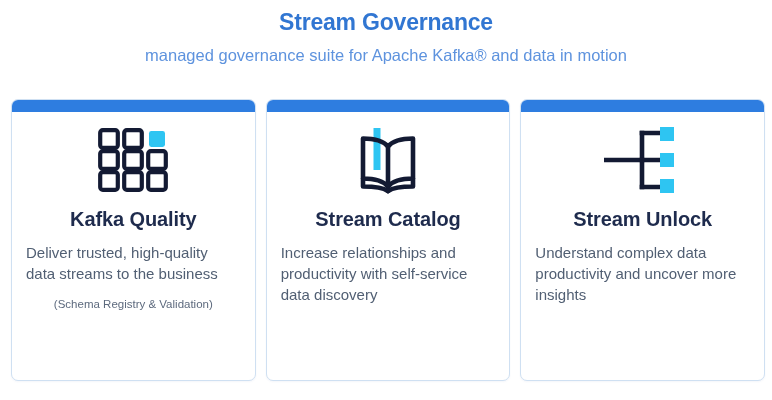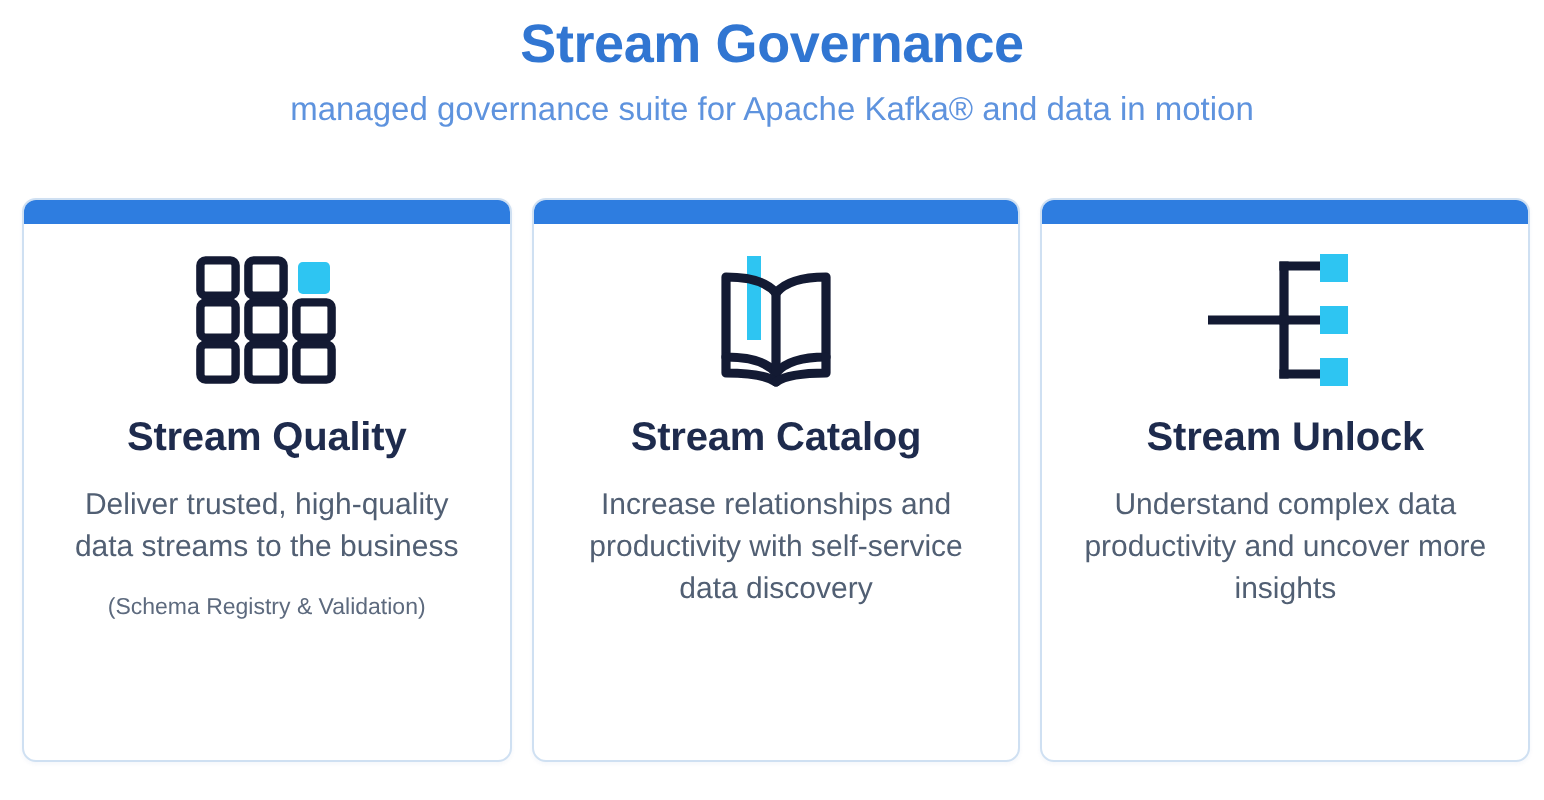--- a/index.html
+++ b/index.html
@@ -18,21 +18,21 @@
   }
 
   
   .header {
     position: absolute;
     left: 0; top: 6px;
     width: 772px;
     text-align: center;
   }
   .page-title {
-    font-size: 27px;
+    font-size: 23px;
     font-weight: bold;
     color: #3176d2;
     letter-spacing: -0.2px;
     line-height: 32px;
   }
   .page-subtitle {
     margin-top: 6px;
     font-size: 16.5px;
     font-weight: 400;
     color: #5e93de;
@@ -81,21 +81,20 @@
     color: #1e2b4d;
     letter-spacing: -0.1px;
     text-align: center;
     margin-bottom: 11px;
   }
   .card-desc {
     font-size: 15px;
     font-weight: 400;
     color: #515f73;
     line-height: 21px;
-    text-align: center;
     padding: 0 14px;
   }
   .card-note {
     font-size: 11.5px;
     font-weight: 400;
     color: #5d6a7e;
     text-align: center;
     margin-top: 14px;
     padding: 0 10px;
   }
@@ -124,21 +123,21 @@
             <rect x="3.2" y="24.2" width="17.6" height="17.6" rx="2.6"></rect>
             <rect x="27.2" y="24.2" width="17.6" height="17.6" rx="2.6"></rect>
             <rect x="51.2" y="24.2" width="17.6" height="17.6" rx="2.6"></rect>
             <rect x="3.2" y="45.2" width="17.6" height="17.6" rx="2.6"></rect>
             <rect x="27.2" y="45.2" width="17.6" height="17.6" rx="2.6"></rect>
             <rect x="51.2" y="45.2" width="17.6" height="17.6" rx="2.6"></rect>
           </g>
           <rect x="52" y="4" width="16" height="16" rx="2.4" fill="#2ec5f2"></rect>
         </svg>
       </div>
-      <div class="card-title">Stream Quality</div>
+      <div class="card-title">Kafka Quality</div>
       <div class="card-desc">Deliver trusted, high-quality data streams to the business</div>
       <div class="card-note">(Schema Registry &amp; Validation)</div>
     </div>
 
     <div class="card">
       <div class="card-topbar"></div>
       <div class="card-icon">
         <svg width="76" height="72" viewBox="0 0 76 72" aria-hidden="true">
 
           <rect x="23.5" y="4" width="7" height="42" fill="#2ec5f2"></rect>

